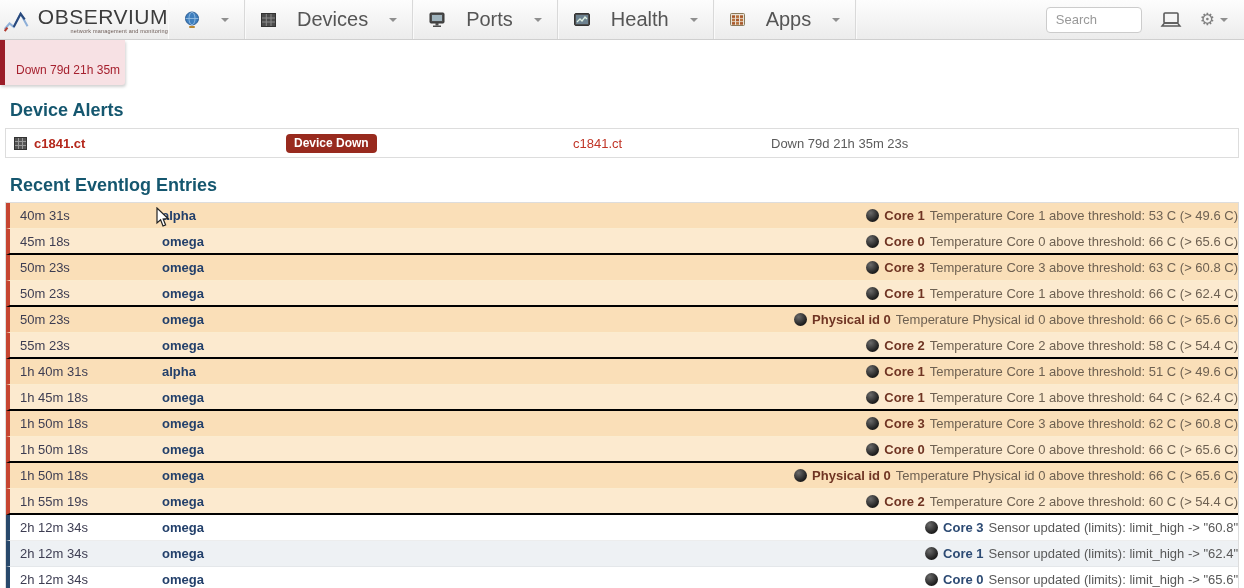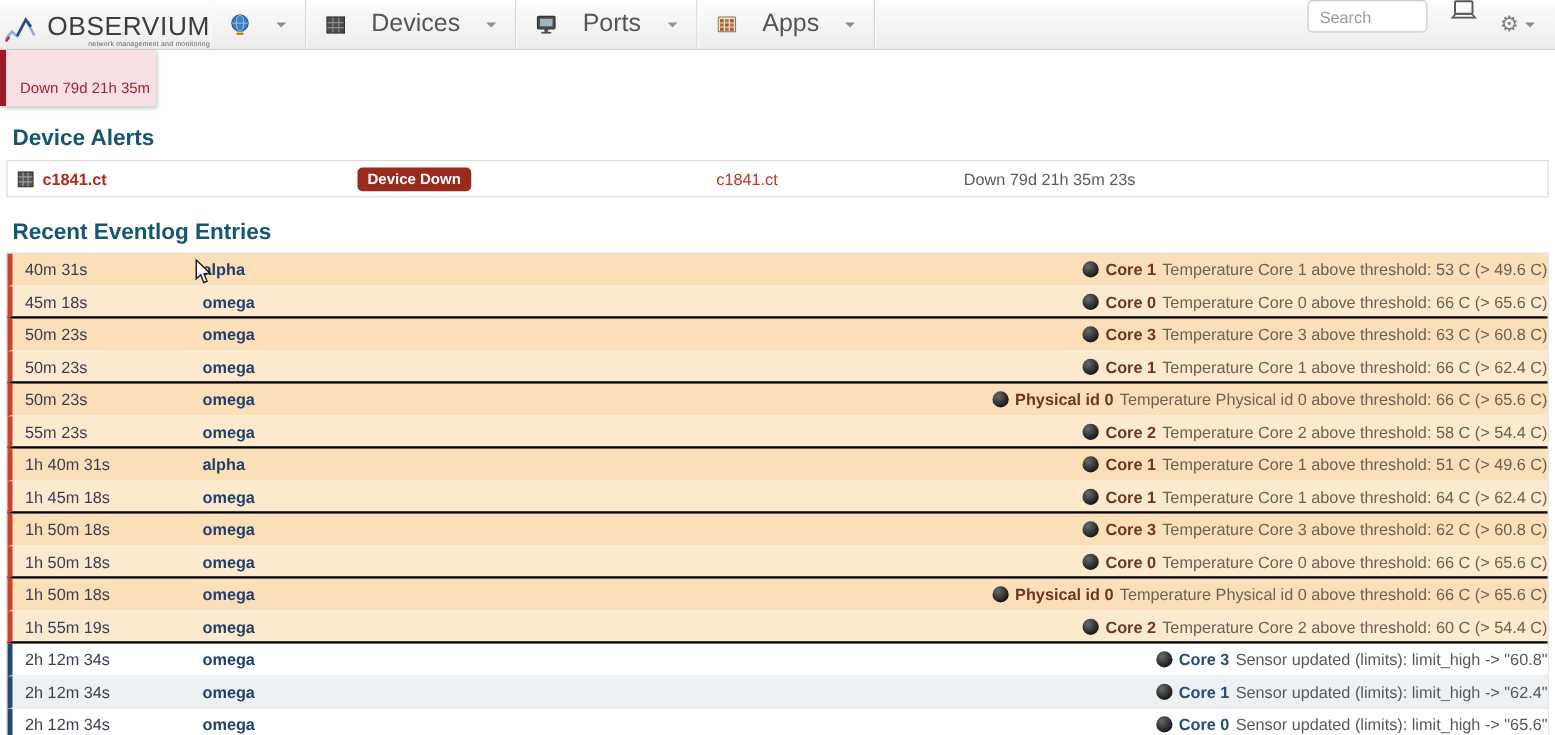--- a/index.html
+++ b/index.html
@@ -3,33 +3,33 @@
 <meta charset="utf-8">
 <style>
   * { box-sizing: border-box; margin: 0; padding: 0; }
   html,body { width:1244px; height:588px; overflow:hidden; background:#fff;
     font-family:"Liberation Sans", sans-serif; }
   body { position:relative; }
 
   
   .navbar { height:40px; background:linear-gradient(#fdfdfd,#ececec);
     border-bottom:1px solid #cfcfcf; display:flex; align-items:stretch; }
-  .brand { width:168px; display:flex; align-items:flex-end; gap:2px;
+  .brand { width:168px; display:flex; align-items:center; gap:2px;
     padding-left:4px; cursor:pointer; }
   .brand-text { display:flex; flex-direction:column; }
   .brand-title { font-size:21px; color:#3c3c3c; letter-spacing:0.5px; line-height:22px; }
   .brand-sub { font-size:5.5px; color:#6b5a55; text-align:right; letter-spacing:0.2px; }
   .nav-item { display:flex; align-items:center; gap:21px; padding:0 15px;
     border-right:1px solid #d9d9d9; border-left:1px solid #fafafa;
     color:#555; font-size:20px; cursor:pointer; white-space:nowrap; }
   .nav-item:first-of-type { border-left:1px solid #d9d9d9; }
   .caret { width:0; height:0; border-left:4px solid transparent;
     border-right:4px solid transparent; border-top:4px solid #8f8f8f; margin-top:1px; }
   .nav-spacer { flex:1; border-left:1px solid #fafafa; }
-  .nav-right { display:flex; gap:18px; padding-right:16px; }
+  .nav-right { display:flex; align-items:center; gap:18px; padding-right:16px; }
   .search-input { width:96px; height:26px; border:1px solid #ccc; border-radius:4px;
     padding:0 9px; font-size:13px; color:#555; background:#fff; outline:none;
     font-family:"Liberation Sans", sans-serif; }
   .search-input::placeholder { color:#999; }
   .gear-wrap { display:flex; align-items:center; gap:5px; cursor:pointer; }
   .gear-glyph { font-size:17px; color:#808080; line-height:1; }
 
   
   .down-widget { position:absolute; left:0; top:40px; width:125px; height:45px;
     background:#f7e1e4; border-left:5px solid #9b1c28;
@@ -123,20 +123,29 @@
     <svg class="icon-svg" width="16" height="15" viewBox="0 0 16 15">
       <rect x="1" y="1" width="14" height="10" rx="1" fill="#4c4c4c" stroke="#333"></rect>
       <rect x="3" y="3" width="10" height="6" fill="#9fb3bd"></rect>
       <rect x="6.5" y="11" width="3" height="2.5" fill="#4c4c4c"></rect>
       <rect x="4" y="13.5" width="8" height="1.5" fill="#4c4c4c"></rect>
     </svg>
     <span>Ports</span>
     <span class="caret"></span>
   </div>
 
+  <div class="nav-item">
+    <svg class="icon-svg" width="16" height="13" viewBox="0 0 16 13">
+      <rect x="0.5" y="0.5" width="15" height="12" rx="1.5" fill="#4c4c4c" stroke="#333"></rect>
+      <rect x="2" y="2" width="12" height="9" fill="#6d8290"></rect>
+      <polyline points="3,9 6,6 8,8 11,4 13,6" fill="none" stroke="#dff0e2" stroke-width="1.3"></polyline>
+    </svg>
+    <span>Health</span>
+    <span class="caret"></span>
+  </div>
 
   <div class="nav-item">
     <svg class="icon-svg" width="15" height="13" viewBox="0 0 15 13">
       <rect x="0.5" y="0.5" width="14" height="12" rx="1" fill="#e8e2d6" stroke="#8a7a5a"></rect>
       <rect x="2" y="2.3" width="3" height="2.6" fill="#a9592c"></rect>
         <rect x="6" y="2.3" width="3" height="2.6" fill="#b8713c"></rect>
         <rect x="10" y="2.3" width="3" height="2.6" fill="#a9592c"></rect>
       <rect x="2" y="5.7" width="3" height="2.6" fill="#b8713c"></rect>
         <rect x="6" y="5.7" width="3" height="2.6" fill="#a9592c"></rect>
         <rect x="10" y="5.7" width="3" height="2.6" fill="#b8713c"></rect>

